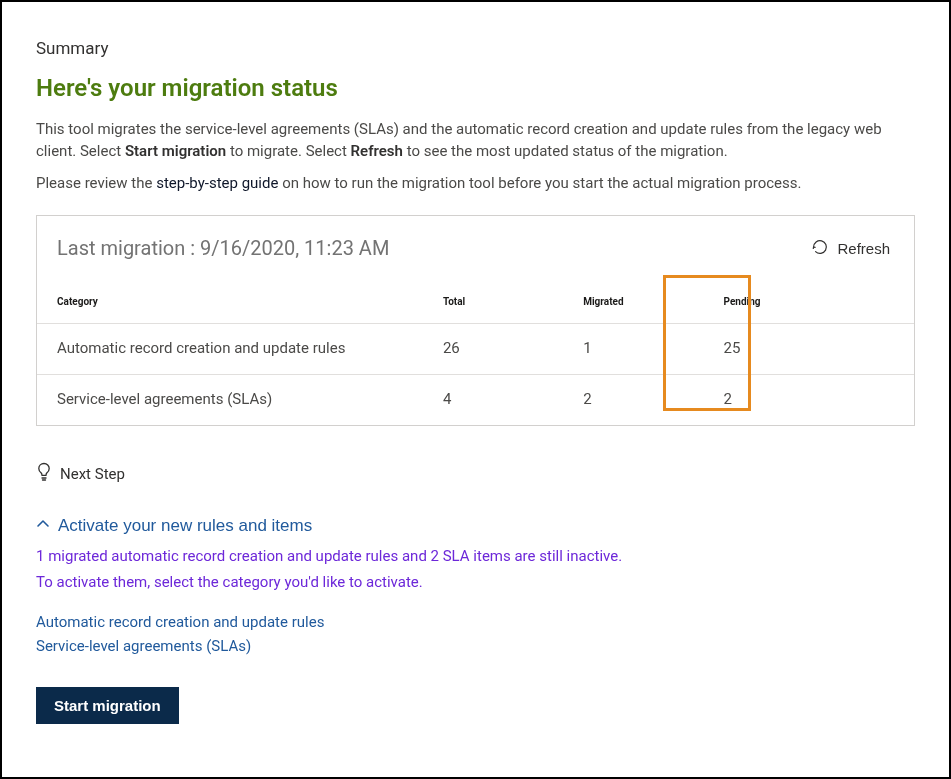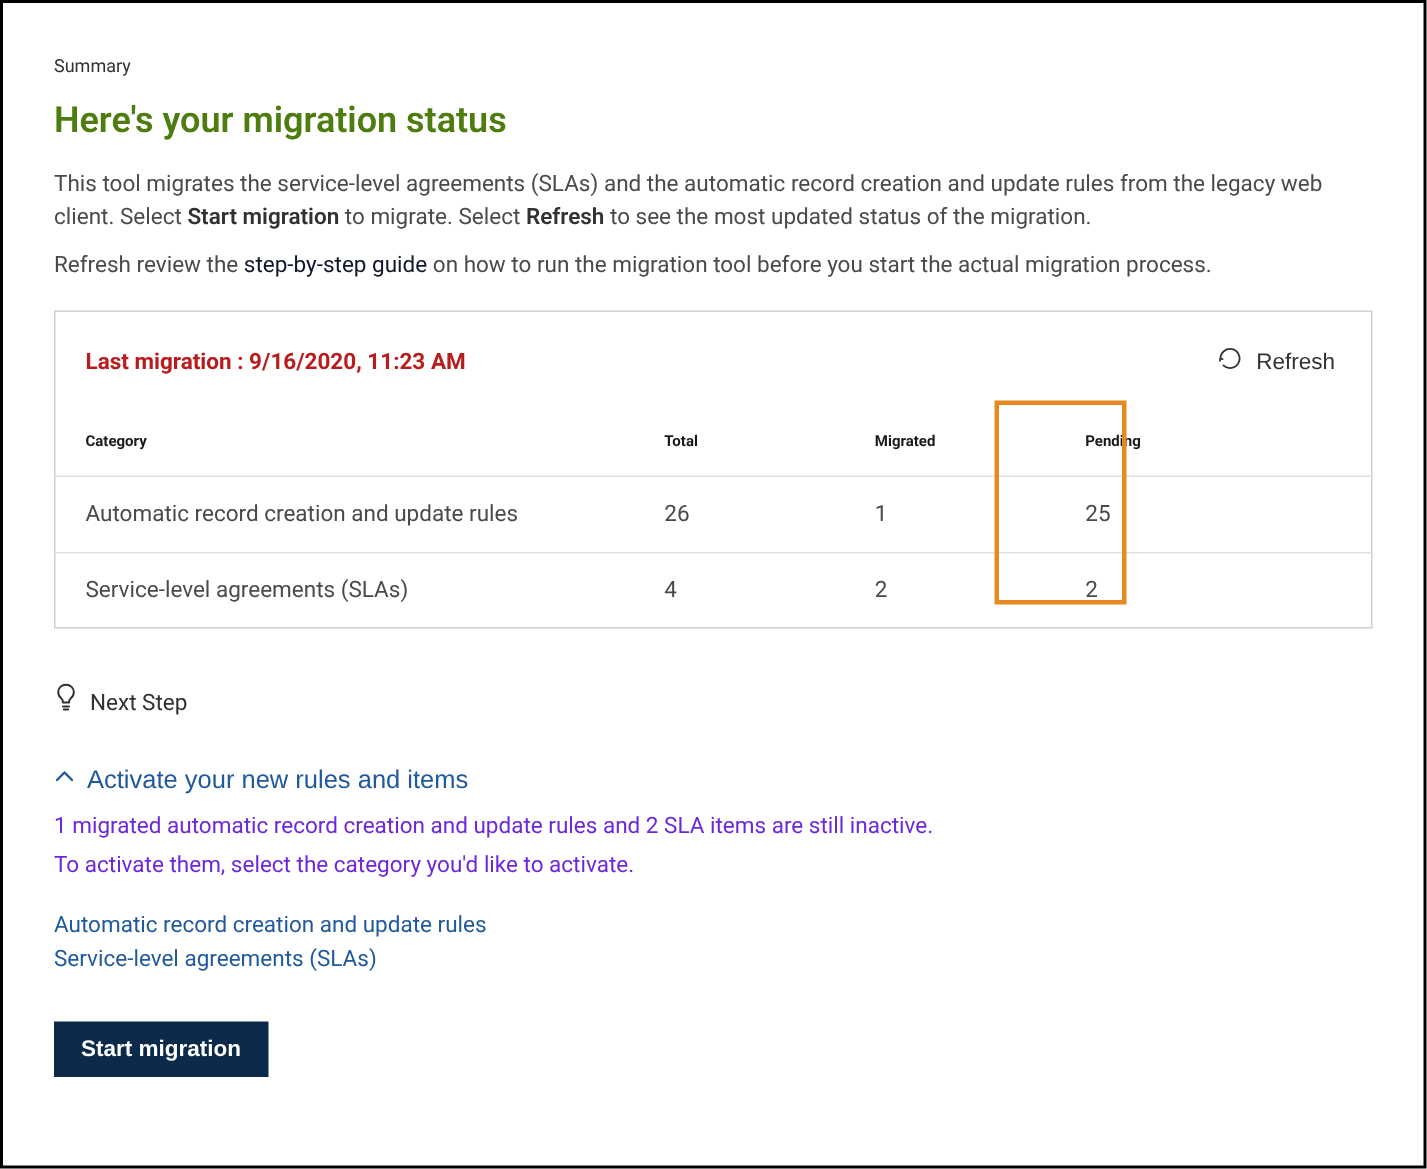--- a/index.html
+++ b/index.html
@@ -9,21 +9,21 @@
     color: #323130;
     background: #ffffff;
     width: 951px;
     height: 779px;
     border: 2px solid #000;
     padding: 34px 34px 20px 34px;
     font-size: 14px;
     line-height: 1.45;
   }
   .section-label {
-    font-size: 12px;
+    font-size: 17px;
     margin-bottom: 10px;
     color: #323130;
   }
   h1 {
     font-size: 24px;
     font-weight: 600;
     margin: 0 0 14px 0;
     color: #4d7c0f;
   }
   .intro {
@@ -46,23 +46,23 @@
     border: 1px solid #d2d0ce;
     margin-bottom: 36px;
   }
   .panel-head {
     display: flex;
     align-items: center;
     justify-content: space-between;
     padding: 18px 20px 10px 20px;
   }
   .panel-head .stamp {
-    font-weight: 700;
-    font-size: 15px;
-    color: #b91c1c;
+    font-weight: 400;
+    font-size: 20px;
+    color: #737373;
   }
   .refresh {
     display: inline-flex;
     align-items: center;
     gap: 8px;
     color: #323130;
     font-size: 15px;
     cursor: pointer;
     background: none;
     border: none;
@@ -147,21 +147,21 @@
 <body>
 
 <div class="section-label">Summary</div>
 <h1>Here's your migration status</h1>
 
 <p class="intro">
   <span>This tool migrates the service-level agreements (SLAs) and the automatic record creation and update rules from the legacy web client. Select </span><span class="bold">Start migration</span><span> to migrate. Select </span><span class="bold">Refresh</span><span> to see the most updated status of the migration.</span>
 </p>
 
 <p class="review">
-  <span>Refresh review the </span><a class="link">step-by-step guide</a><span> on how to run the migration tool before you start the actual migration process.</span>
+  <span>Please review the </span><a class="link">step-by-step guide</a><span> on how to run the migration tool before you start the actual migration process.</span>
 </p>
 
 <div class="panel-wrap">
   <div class="panel">
     <div class="panel-head">
       <div class="stamp">
         <span>Last migration : </span><span>9/16/2020, 11:23 AM</span>
       </div>
       <button class="refresh">
         <span>

